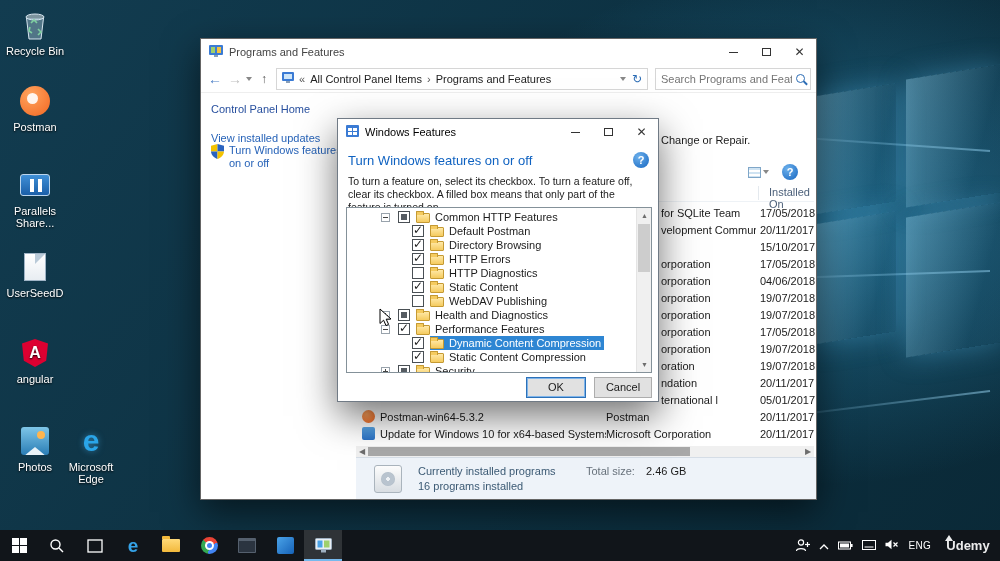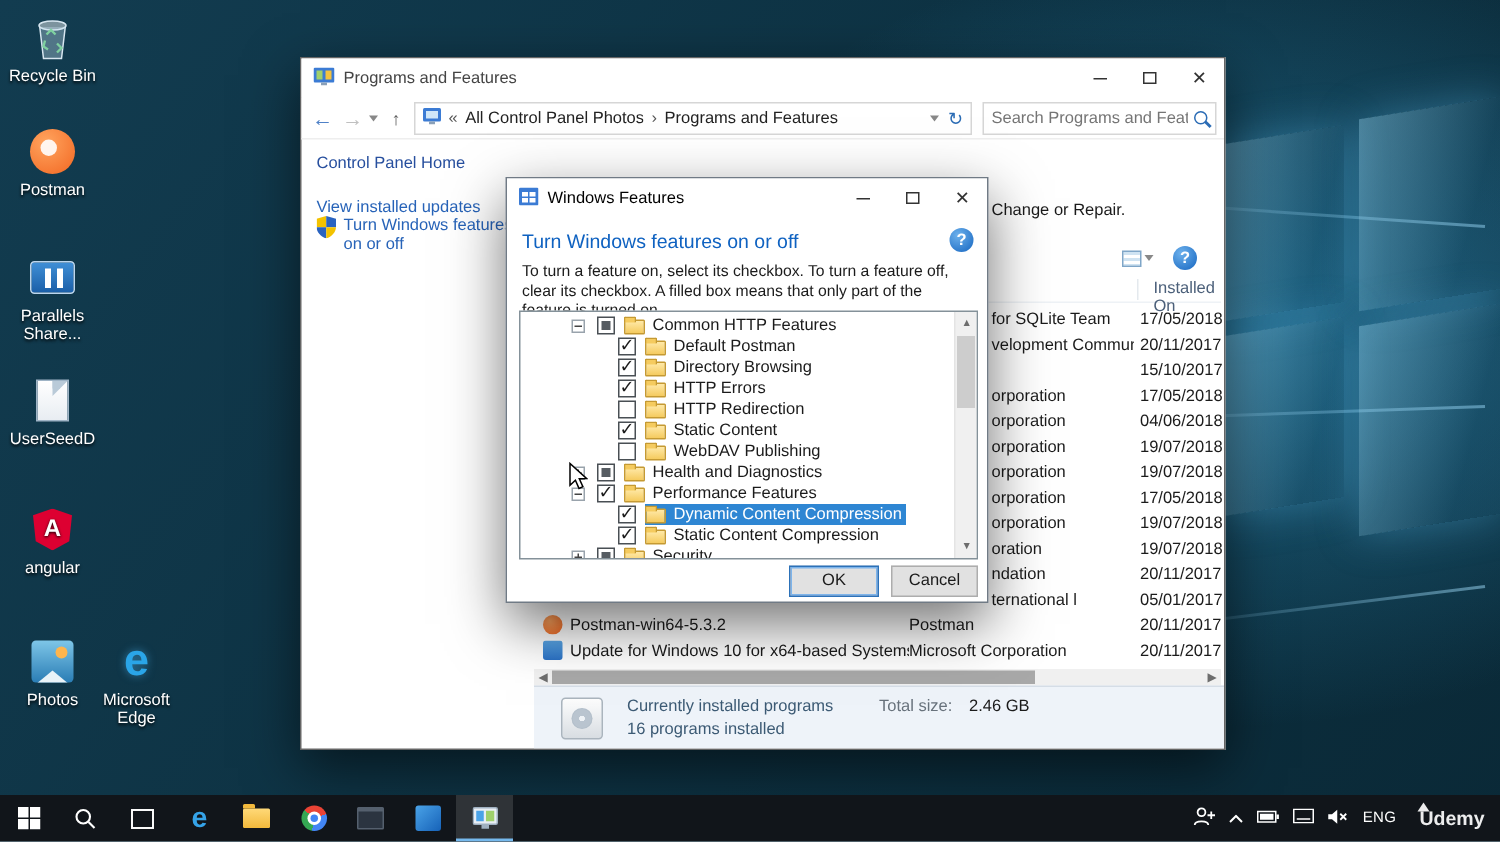--- a/index.html
+++ b/index.html
@@ -251,21 +251,21 @@
       <span class="nav-up">↑</span>
       <div class="addrbar">
         <span>
           <svg width="12" height="11" viewBox="0 0 12 11">
               <rect x="0" y="0" width="12" height="9" rx="1" fill="#3b7bd4"></rect>
               <rect x="2" y="2" width="8" height="5" fill="#cfe6f8"></rect>
               <rect x="4" y="9" width="4" height="2" fill="#8aa0b8"></rect>
             </svg>
         </span>
         <span class="addr-sep">«</span>
-        <span class="addr-text">All Control Panel Photos</span>
+        <span class="addr-text">All Control Panel Items</span>
         <span class="addr-sep">›</span>
         <span class="addr-text">Programs and Features</span>
         <span class="addr-right">
           <span class="caret-down"></span>
           <span class="refresh">↻</span>
         </span>
       </div>
       <div class="searchbox">
         <input type="text" placeholder="Search Programs and Features" style="">
         <span class="mag"></span>
@@ -479,21 +479,21 @@
             <span class="cb checked"></span>
             <span class="t-sel">
               <span class="folder"></span>
               <span>HTTP Errors</span>
             </span>
           </div>
           <div class="t-row l1">
             <span class="cb unchecked"></span>
             <span class="t-sel">
               <span class="folder"></span>
-              <span>HTTP Redirection</span>
+              <span>HTTP Diagnostics</span>
             </span>
           </div>
           <div class="t-row l1">
             <span class="cb checked"></span>
             <span class="t-sel">
               <span class="folder"></span>
               <span>Static Content</span>
             </span>
           </div>
           <div class="t-row l1">

